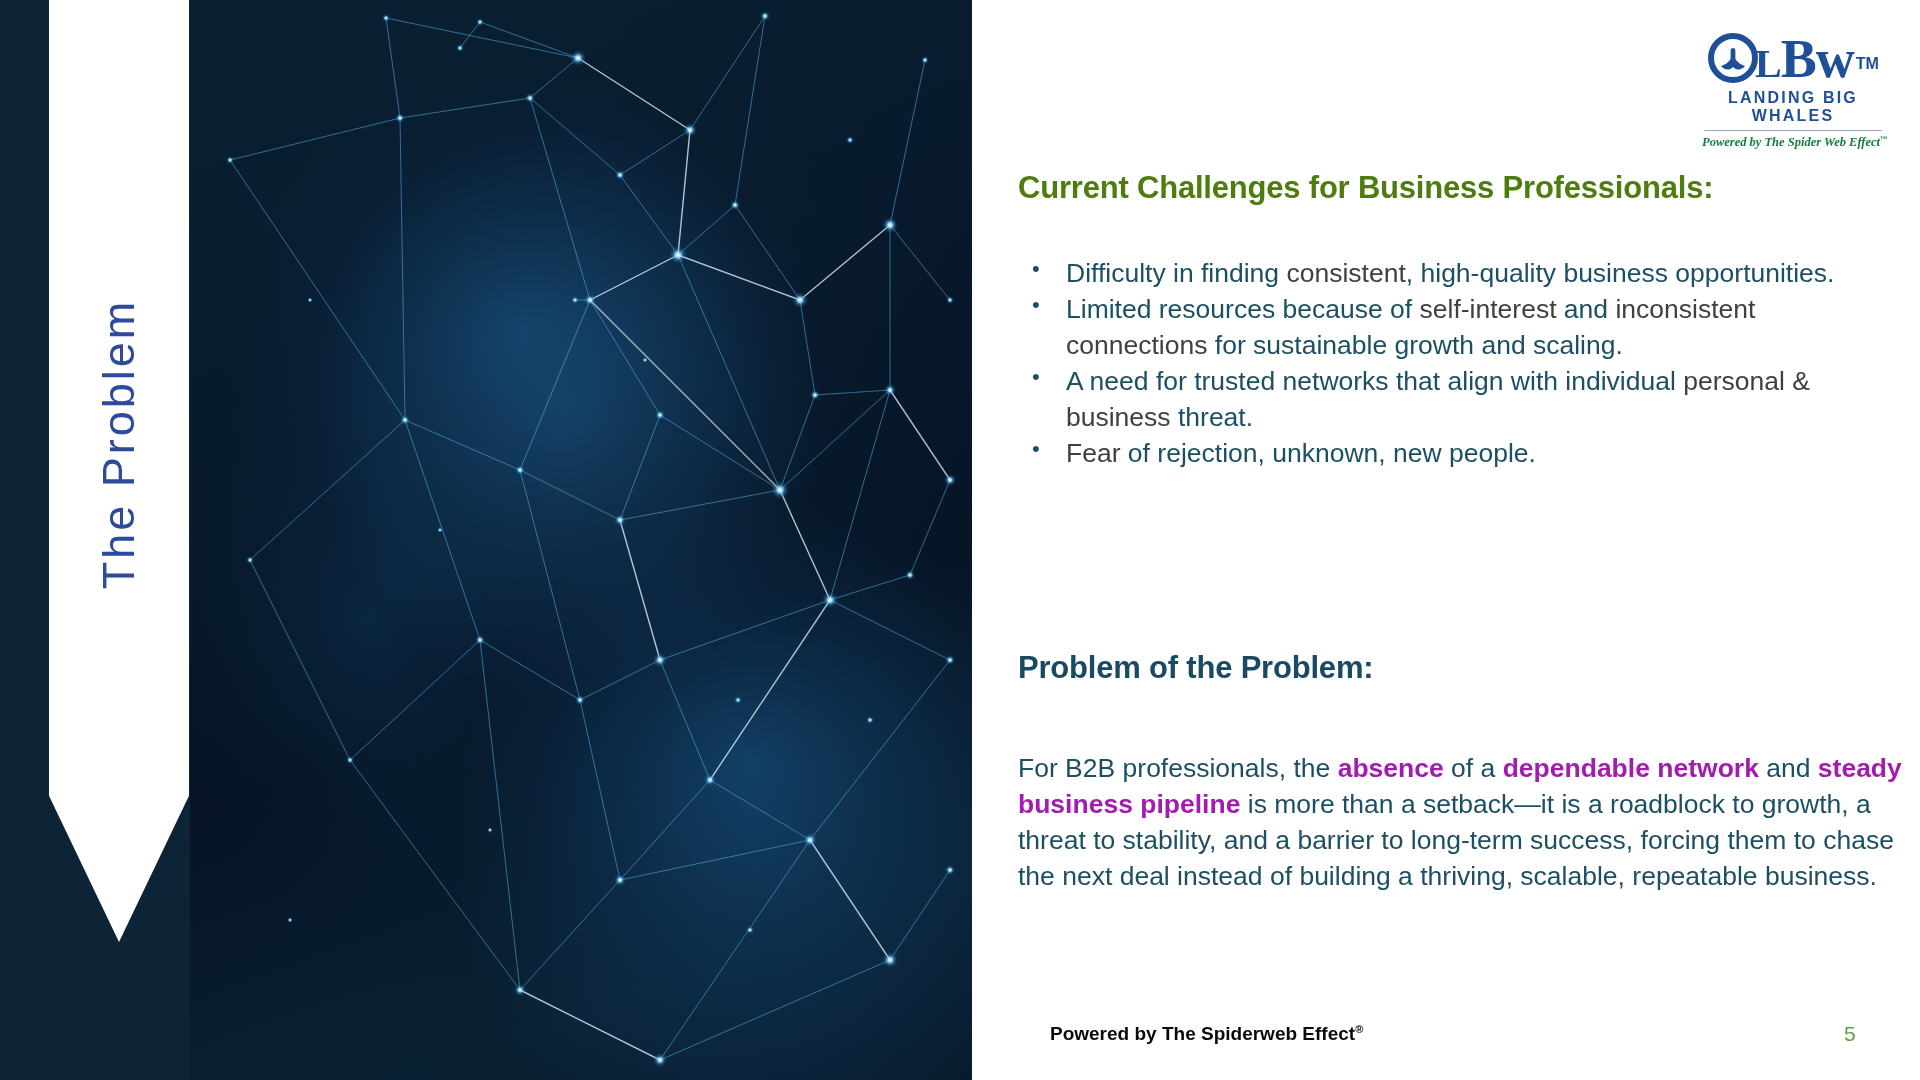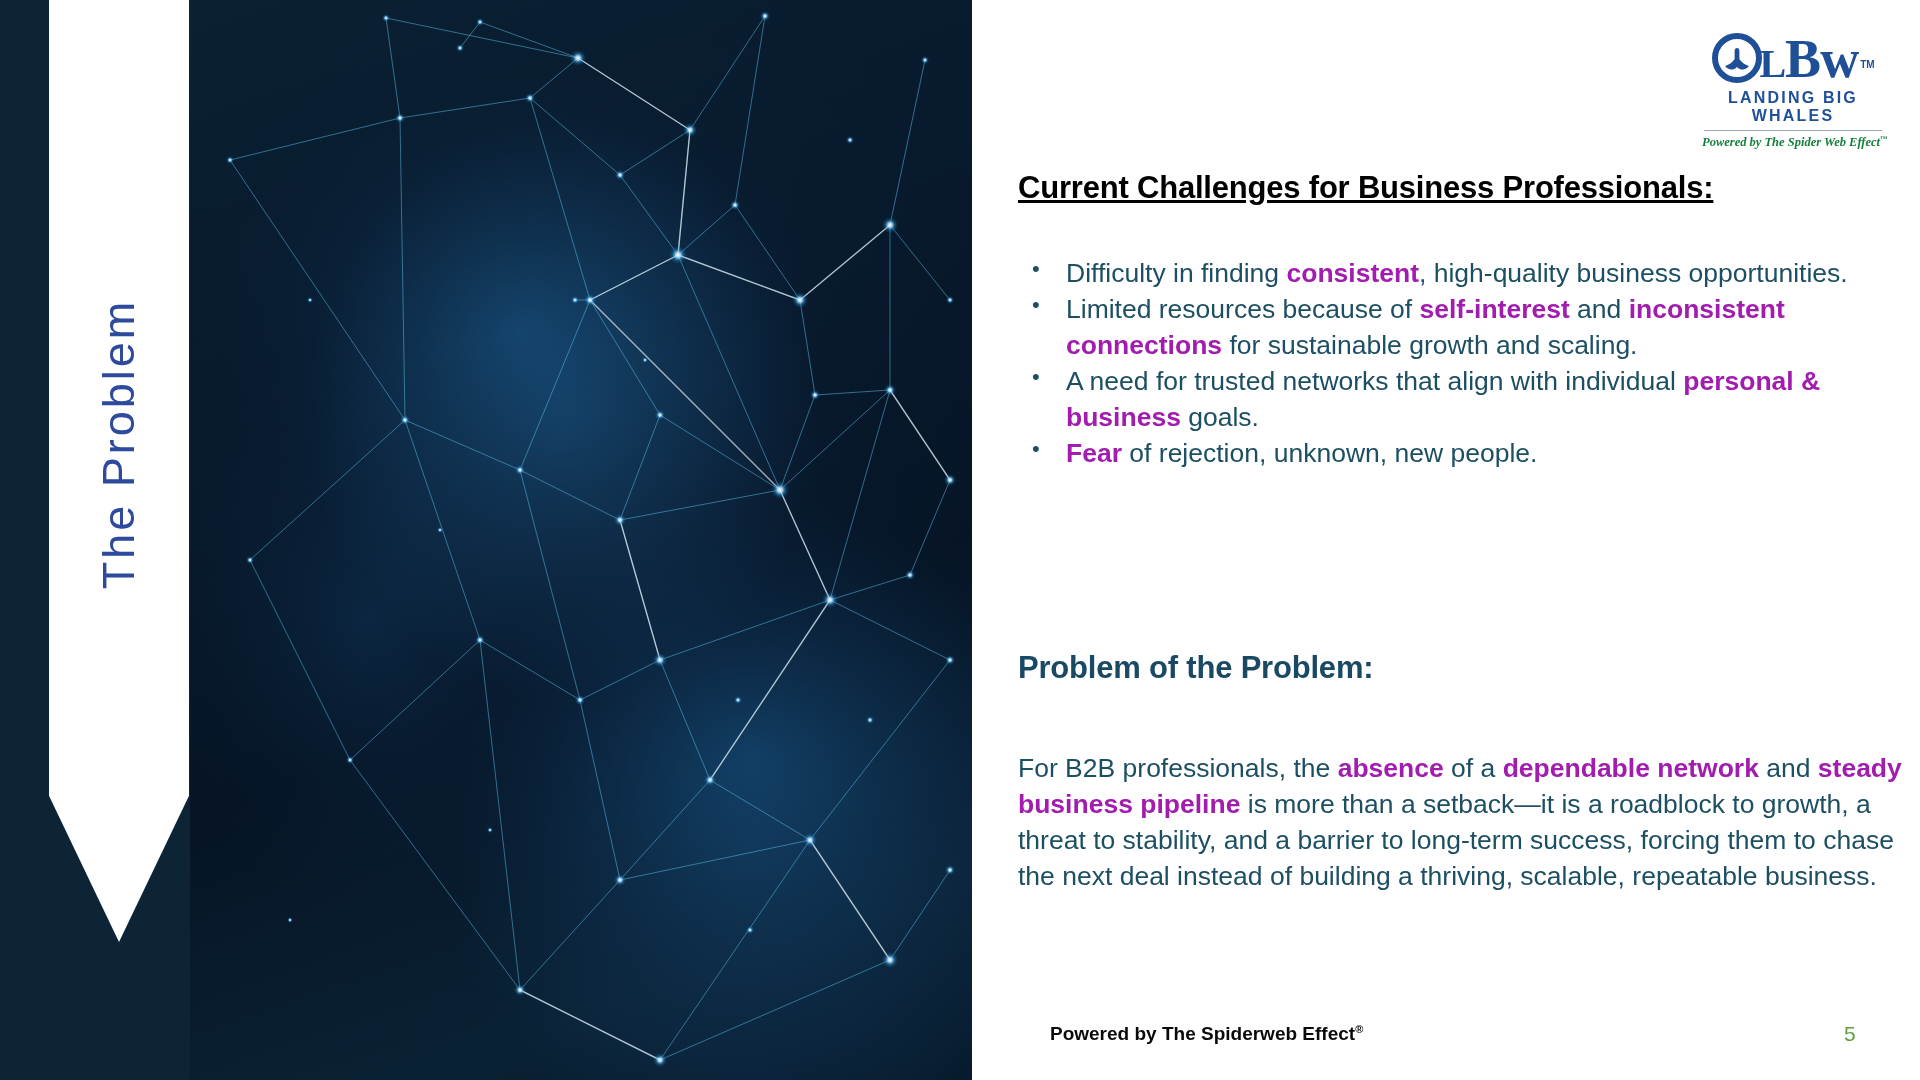--- a/index.html
+++ b/index.html
@@ -112,21 +112,21 @@
     font-size: 54px;
     font-weight: 700;
     color: #1f4f96;
     line-height: 0.95;
     letter-spacing: -1px;
     margin-left: -4px;
   }
   .logo-word .small-l { font-size: 40px; }
   .logo-tm {
     font-family: "Liberation Sans", sans-serif;
-    font-size: 10px;
+    font-size: 16px;
     font-weight: 700;
     color: #1f4f96;
     margin-top: 8px;
     margin-left: 2px;
   }
   .logo-tagline {
     font-family: "Liberation Sans", sans-serif;
     font-size: 16px;
     font-weight: 700;
     letter-spacing: 2.2px;
@@ -181,21 +181,21 @@
     margin-bottom: 0px;
   }
   .bullets li::before {
     content: "\2022";
     position: absolute;
     left: 14px;
     top: -1px;
     font-size: 22px;
     color: #1d4f63;
   }
-  .bullets b { font-weight: 700; color: #a21caf; }
+  .bullets b { font-weight: 400; color: #404040; }
 
   
   .impact-para {
     position: absolute;
     left: 0;
     top: 750px;
     width: 902px;
     font-family: "Liberation Sans", sans-serif;
     font-size: 26.5px;
     line-height: 1.36;
@@ -408,26 +408,26 @@
           </svg>
         </span>
         <span class="logo-word"><span class="small-l">L</span><span>Bw</span></span>
         <span class="logo-tm">TM</span>
       </div>
       <div class="logo-tagline">LANDING BIG WHALES</div>
       <div class="logo-rule"></div>
       <div class="logo-powered"><span>Powered by The Spider Web Effect</span><sup>™</sup></div>
     </div>
 
-    <div class="section-heading" id="heading-challenges" style="color: #000000; text-decoration: underline;">Current Challenges for Business Professionals:</div>
+    <div class="section-heading" id="heading-challenges" style="color: #4d7c0f;">Current Challenges for Business Professionals:</div>
 
     <ul class="bullets" id="bullet-list">
         <li><span>Difficulty in finding </span><b>consistent</b><span>, high-quality business opportunities.</span></li>
         <li><span>Limited resources because of </span><b>self-interest</b><span> and </span><b>inconsistent connections</b><span> for sustainable growth and scaling.</span></li>
-        <li><span>A need for trusted networks that align with individual </span><b>personal &amp; business</b><span> goals.</span></li>
+        <li><span>A need for trusted networks that align with individual </span><b>personal &amp; business</b><span> threat.</span></li>
         <li><b>Fear</b><span> of rejection, unknown, new people.</span></li>
       </ul>
 
     <div class="section-heading" id="heading-impact" style="color: rgb(26, 74, 99);">Problem of the Problem:</div>
 
     <p class="impact-para" id="impact-paragraph"><span>For B2B professionals, the </span><b>absence</b><span> of a </span><b>dependable network</b><span> and </span><b>steady business pipeline</b><span> is more than a setback—it is a roadblock to growth, a threat to stability, and a barrier to long-term success, forcing them to chase the next deal instead of building a thriving, scalable, repeatable business.</span></p>
 
     <div class="footer-text"><span>Powered by The Spiderweb Effect</span><sup>®</sup></div>
     <div class="page-number" style="color: rgb(95, 158, 63);">5</div>
 

